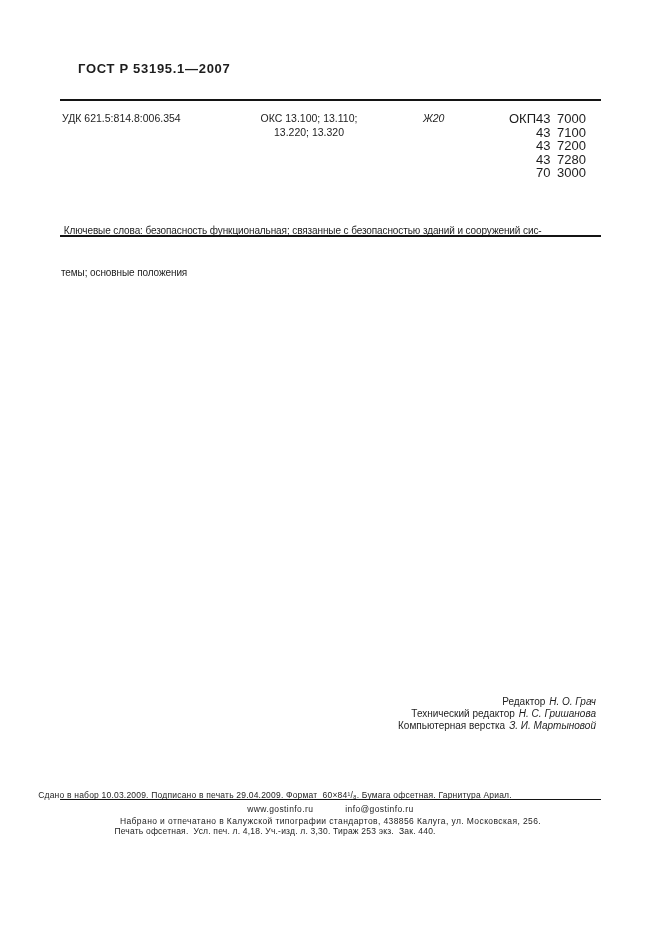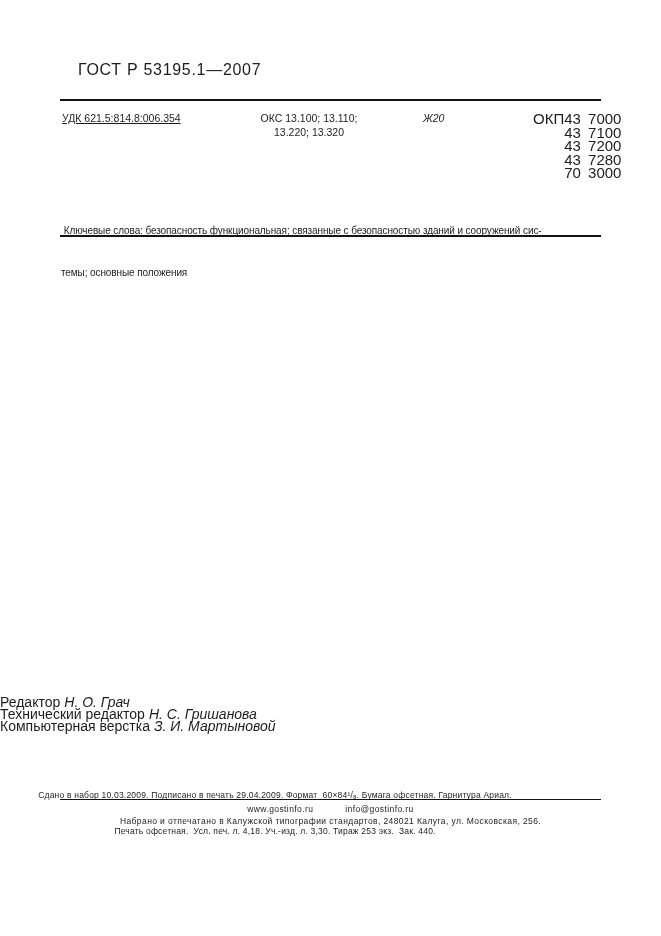--- a/index.html
+++ b/index.html
@@ -11,22 +11,22 @@
     background: #ffffff;
     font-family: "Liberation Sans", sans-serif;
     color: #1d1d1d;
     overflow: hidden;
   }
 
   .doc-header {
     position: absolute;
     left: 62px;
     top: 61px;
-    font-size: 16px;
-    font-weight: normal;
+    font-size: 13px;
+    font-weight: bold;
     letter-spacing: 0.7px;
     white-space: nowrap;
     padding-left: 16px;
   }
 
   .rule {
     position: absolute;
     left: 60px;
     width: 541px;
     background: #141414;
@@ -34,45 +34,44 @@
   .rule-1 { top: 99px;  height: 2px; }
   .rule-2 { top: 235px; height: 2px; }
   .rule-3 { top: 799px; height: 1px; }
 
   .udk {
     position: absolute;
     left: 62px;
     top: 112px;
     font-size: 10.5px;
     white-space: nowrap;
-    text-decoration: underline;
   }
   .oks {
     position: absolute;
     left: 243px;
     top: 112px;
     width: 132px;
     text-align: center;
     font-size: 10.5px;
     line-height: 13.5px;
     white-space: nowrap;
   }
   .zh {
     position: absolute;
     left: 423px;
     top: 112px;
     font-size: 10.5px;
     font-style: italic;
   }
   .okp {
     position: absolute;
-    left: 533px;
+    left: 509px;
     top: 112px;
     width: 73px;
-    font-size: 15px;
+    font-size: 13px;
     line-height: 13.5px;
     display: flex;
     align-items: flex-start;
   }
   .okp-list {
     flex: 1;
     text-align: left;
     word-spacing: 3px;
     white-space: nowrap;
   }
@@ -85,22 +84,22 @@
     line-height: 14px;
     letter-spacing: -0.1px;
     white-space: pre;
   }
 
   .editors {
     position: absolute;
     left: 0;
     top: 696px;
     width: 596px;
-    text-align: left;
-    font-size: 14px;
+    text-align: right;
+    font-size: 10px;
     line-height: 12px;
   }
   .editor-name {
     font-style: italic;
     margin-left: 4px;
   }
 
   .imprint {
     position: absolute;
     left: 0;
@@ -178,16 +177,16 @@
     <div>Сдано в набор 10.03.2009. Подписано в печать 29.04.2009. Формат  60×84¹/₈. Бумага офсетная. Гарнитура Ариал.</div>
     <div>Печать офсетная.  Усл. печ. л. 4,18. Уч.-изд. л. 3,30. Тираж 253 экз.  Зак. 440.</div>
   </div>
 
   <div class="rule rule-3"></div>
 
   <div class="publisher">
     <div>
       <span class="contact-website">www.gostinfo.ru</span><span>info@gostinfo.ru</span>
     </div>
-    <div>Набрано и отпечатано в Калужской типографии стандартов, 248021 Калуга, ул. Московская, 256.</div>
+    <div>Набрано и отпечатано в Калужской типографии стандартов, 438856 Калуга, ул. Московская, 256.</div>
   </div>
 
 </div>
 
 </body></html>

